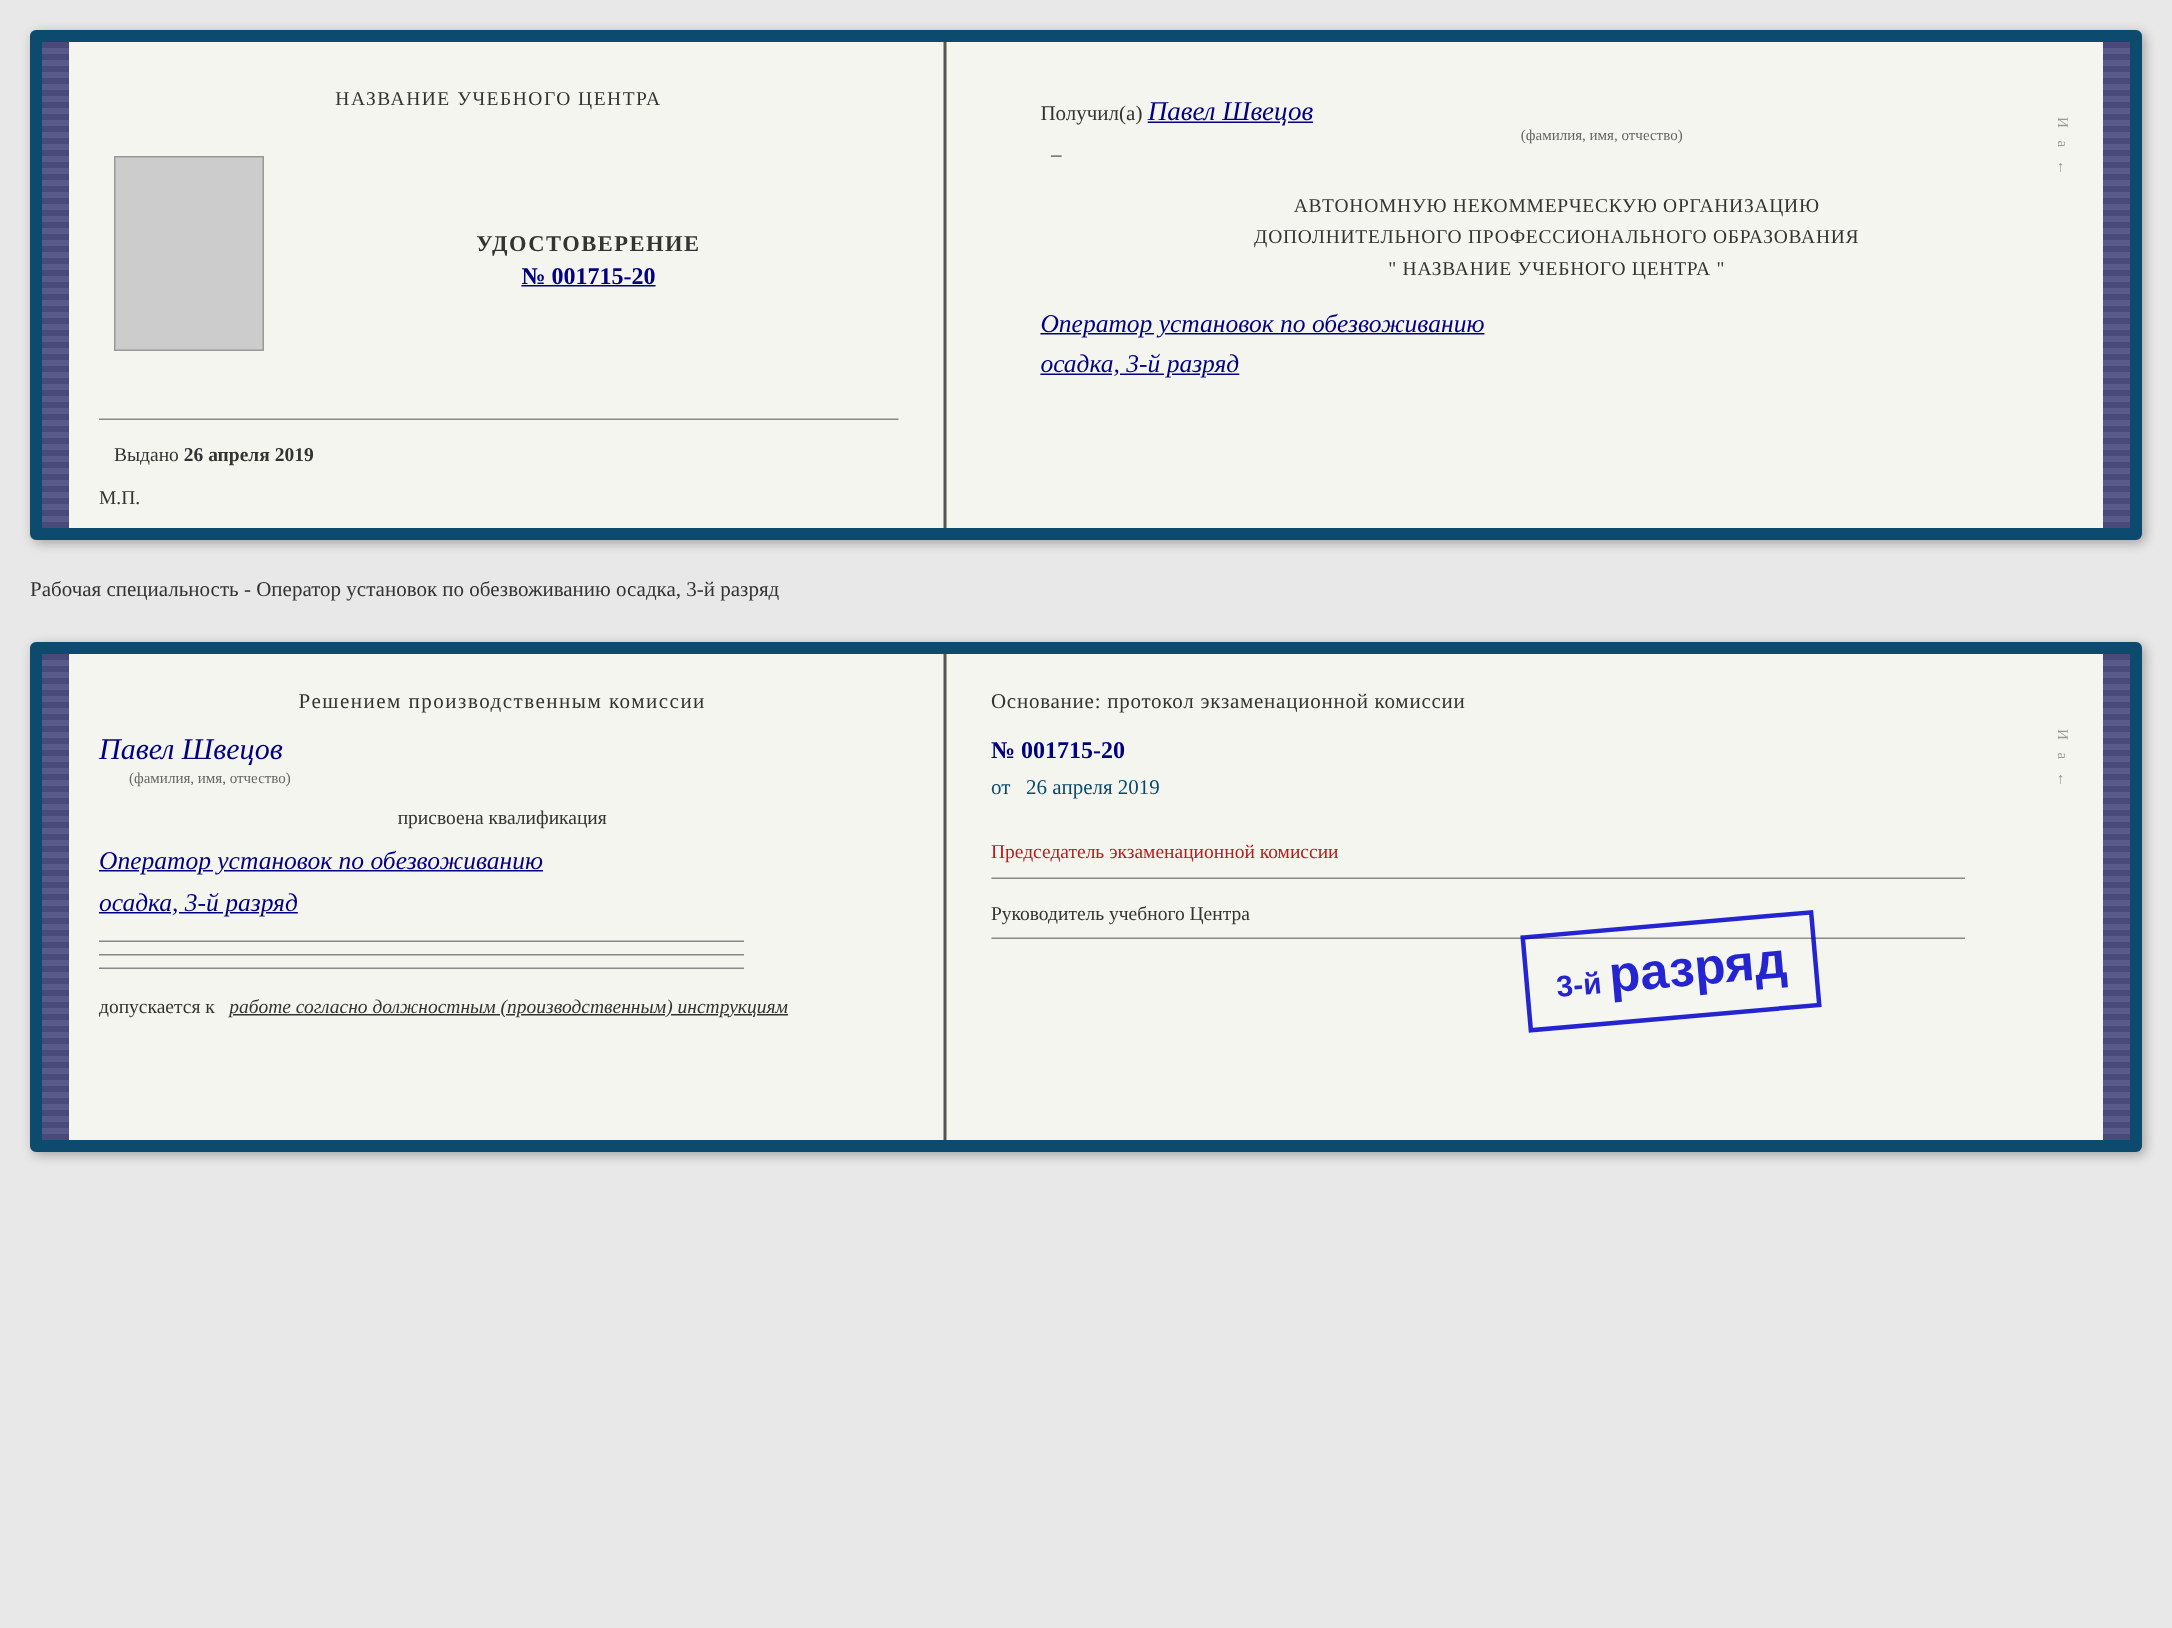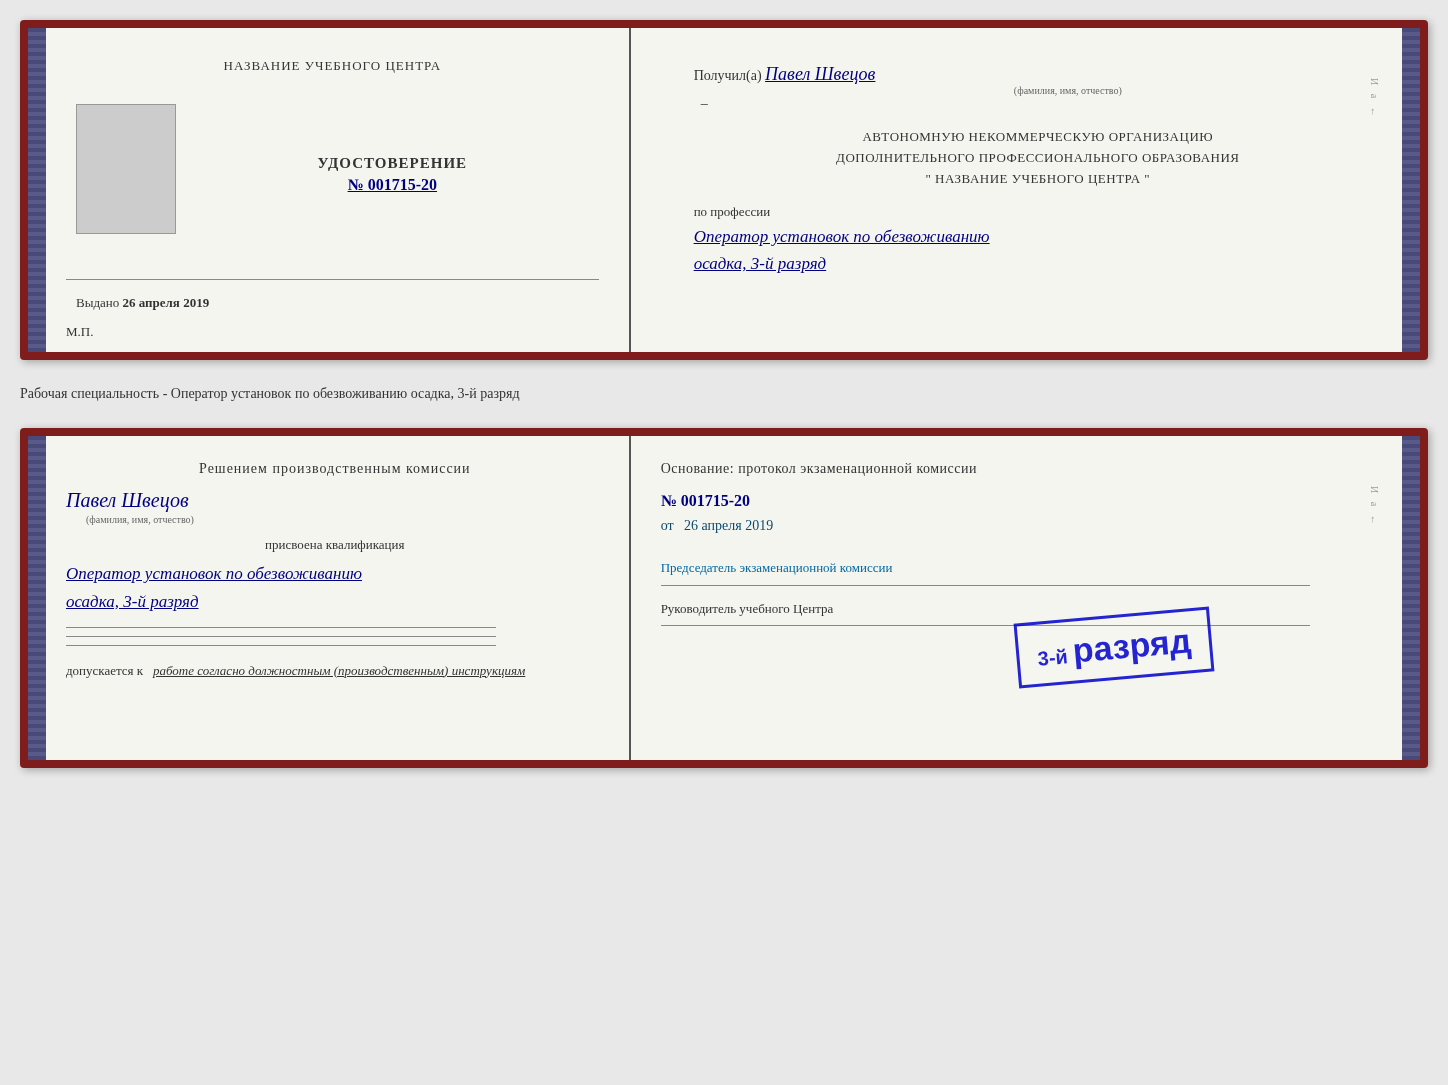--- a/index.html
+++ b/index.html
@@ -13,21 +13,21 @@
 
     .page-container {
       display: flex;
       flex-direction: column;
       gap: 18px;
     }
 
     
     .document-card {
       background: #f5f5f0;
-      border: 8px solid #7f1d1d;
+      border: 8px solid #0c4a6e;
       border-radius: 4px;
       display: flex;
       min-height: 340px;
       position: relative;
       box-shadow: 2px 2px 8px rgba(0,0,0,0.3);
       justify-content: center;
     }
 
     .doc-spine {
       width: 18px;
@@ -295,21 +295,21 @@
     }
 
     .from-date {
       font-size: 14px;
       color: #0c4a6e;
       margin-bottom: 25px;
     }
 
     .chairman-label {
       font-size: 13px;
-      color: #0369a1;
+      color: #b91c1c;
       margin-bottom: 5px;
       line-height: 1.4;
     }
 
     .sig-line-right {
       border-top: 1px solid #888;
       width: 90%;
       margin: 8px 0;
     }
 
@@ -385,21 +385,20 @@
         &nbsp;&nbsp;<span>–</span>
       </div>
 
 
       <div class="org-block">
         <div>АВТОНОМНУЮ НЕКОММЕРЧЕСКУЮ ОРГАНИЗАЦИЮ</div>
         <div>ДОПОЛНИТЕЛЬНОГО ПРОФЕССИОНАЛЬНОГО ОБРАЗОВАНИЯ</div>
         <div>"  НАЗВАНИЕ УЧЕБНОГО ЦЕНТРА  "</div>
       </div>
 
-      <div class="profession-label">по профессии</div>
       <div class="profession-value">Оператор установок по обезвоживанию</div>
       <div class="rank-value">осадка, 3-й разряд</div>
 
       <div class="right-edge-chars">
         <span>И</span>
         <span>а</span>
         <span>←</span>
       </div>
     </div>
 

